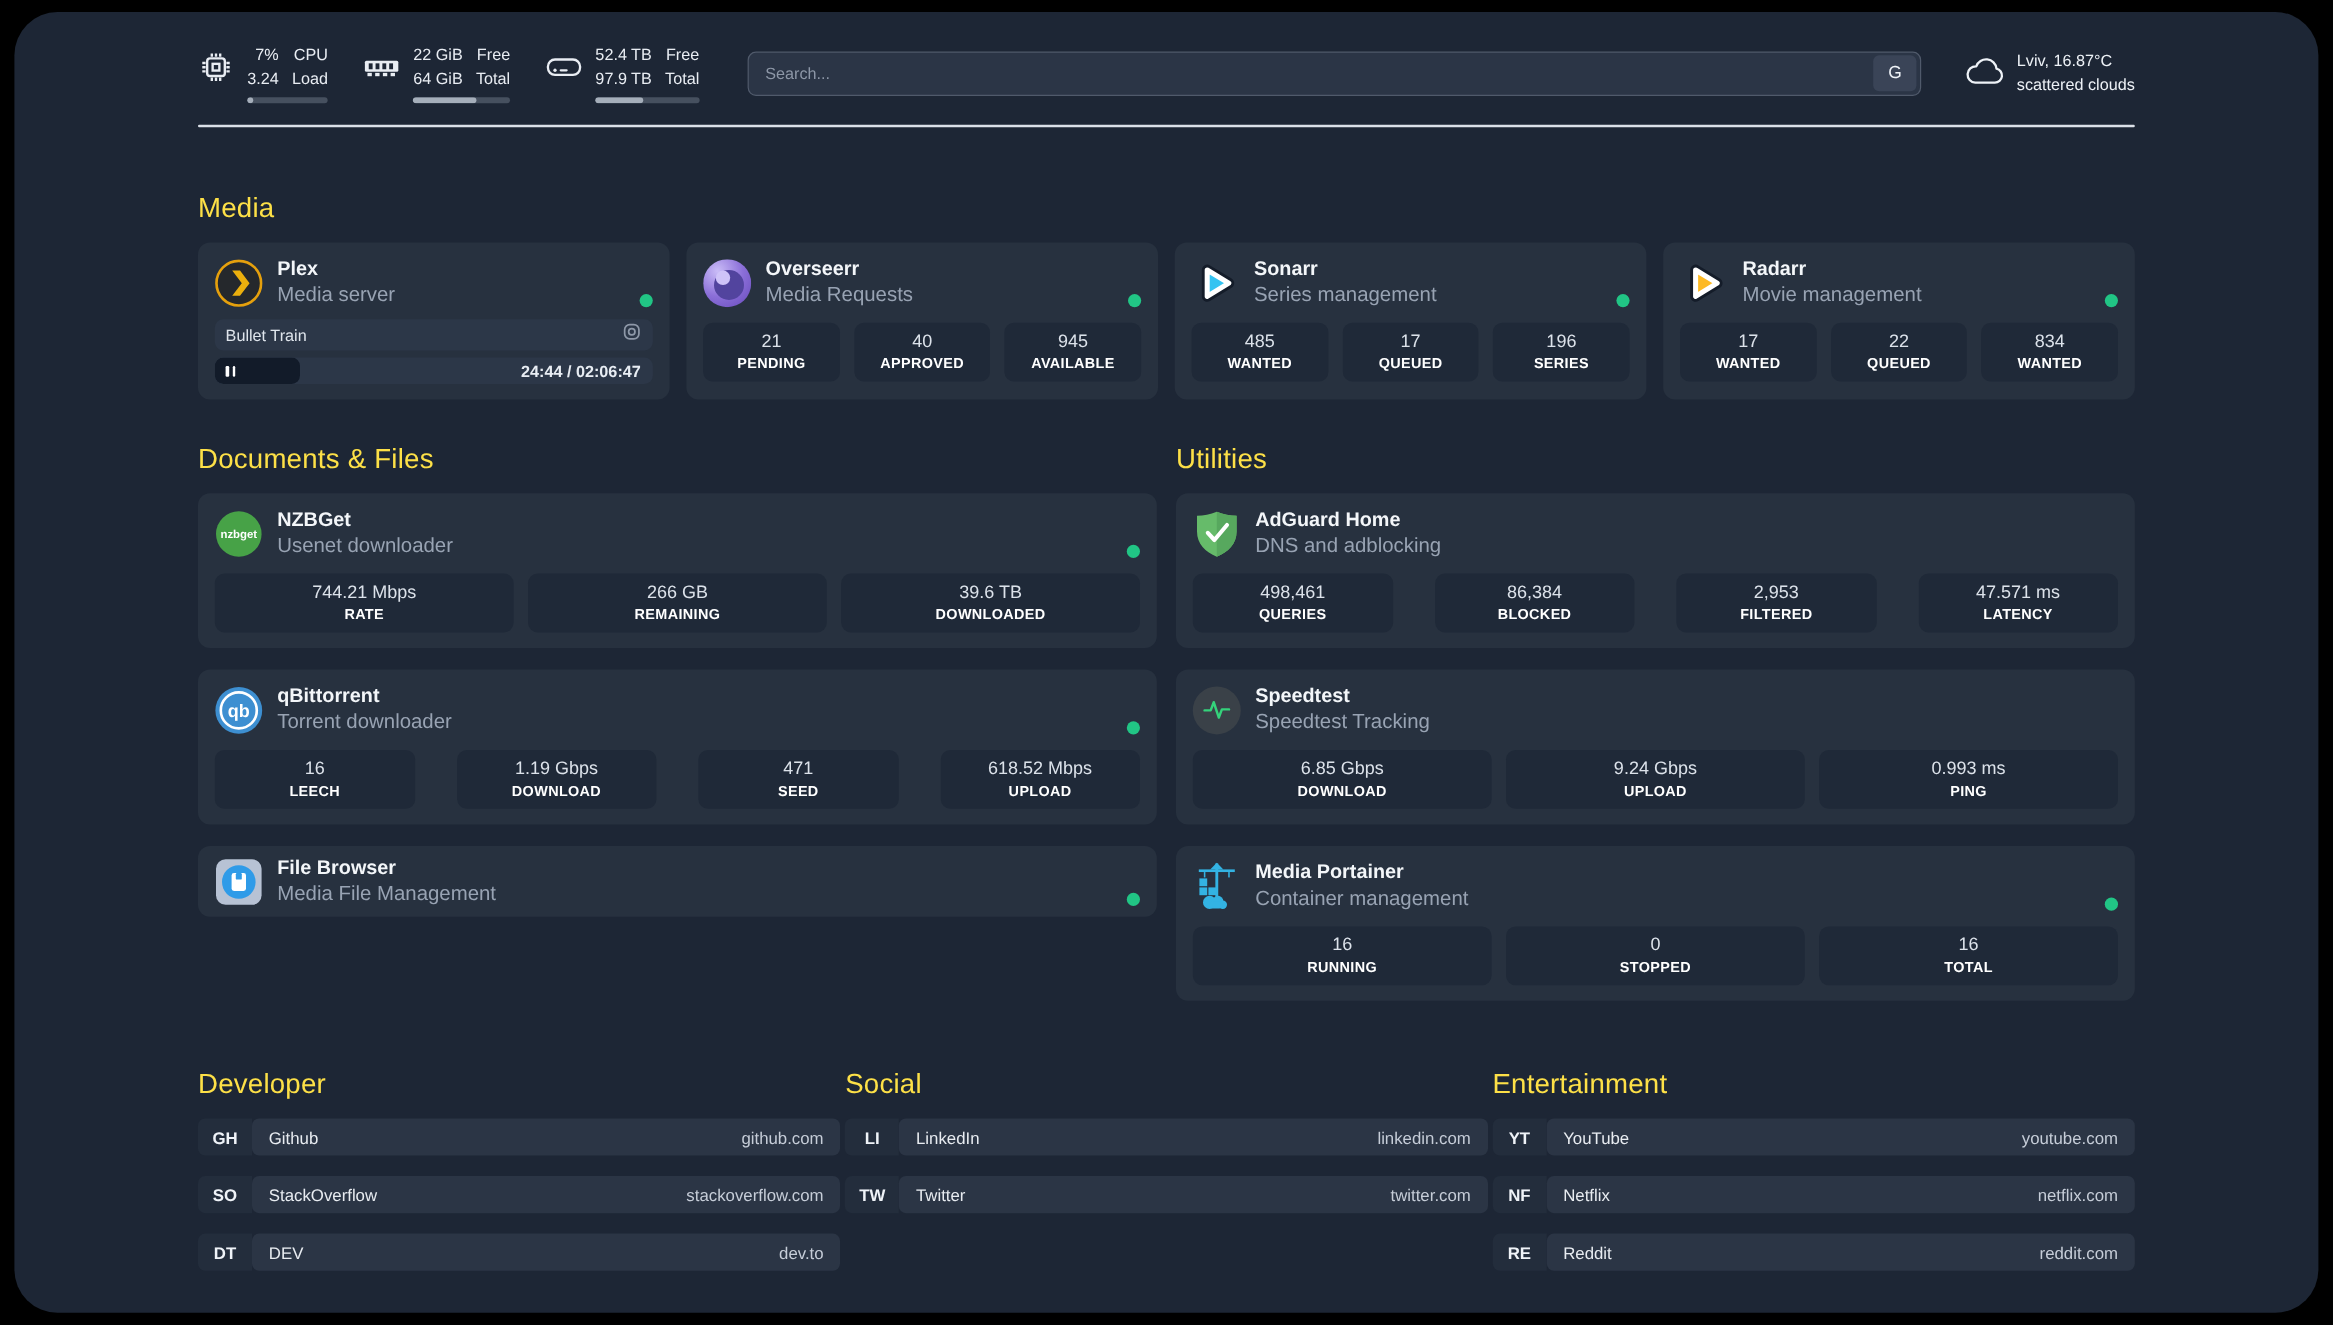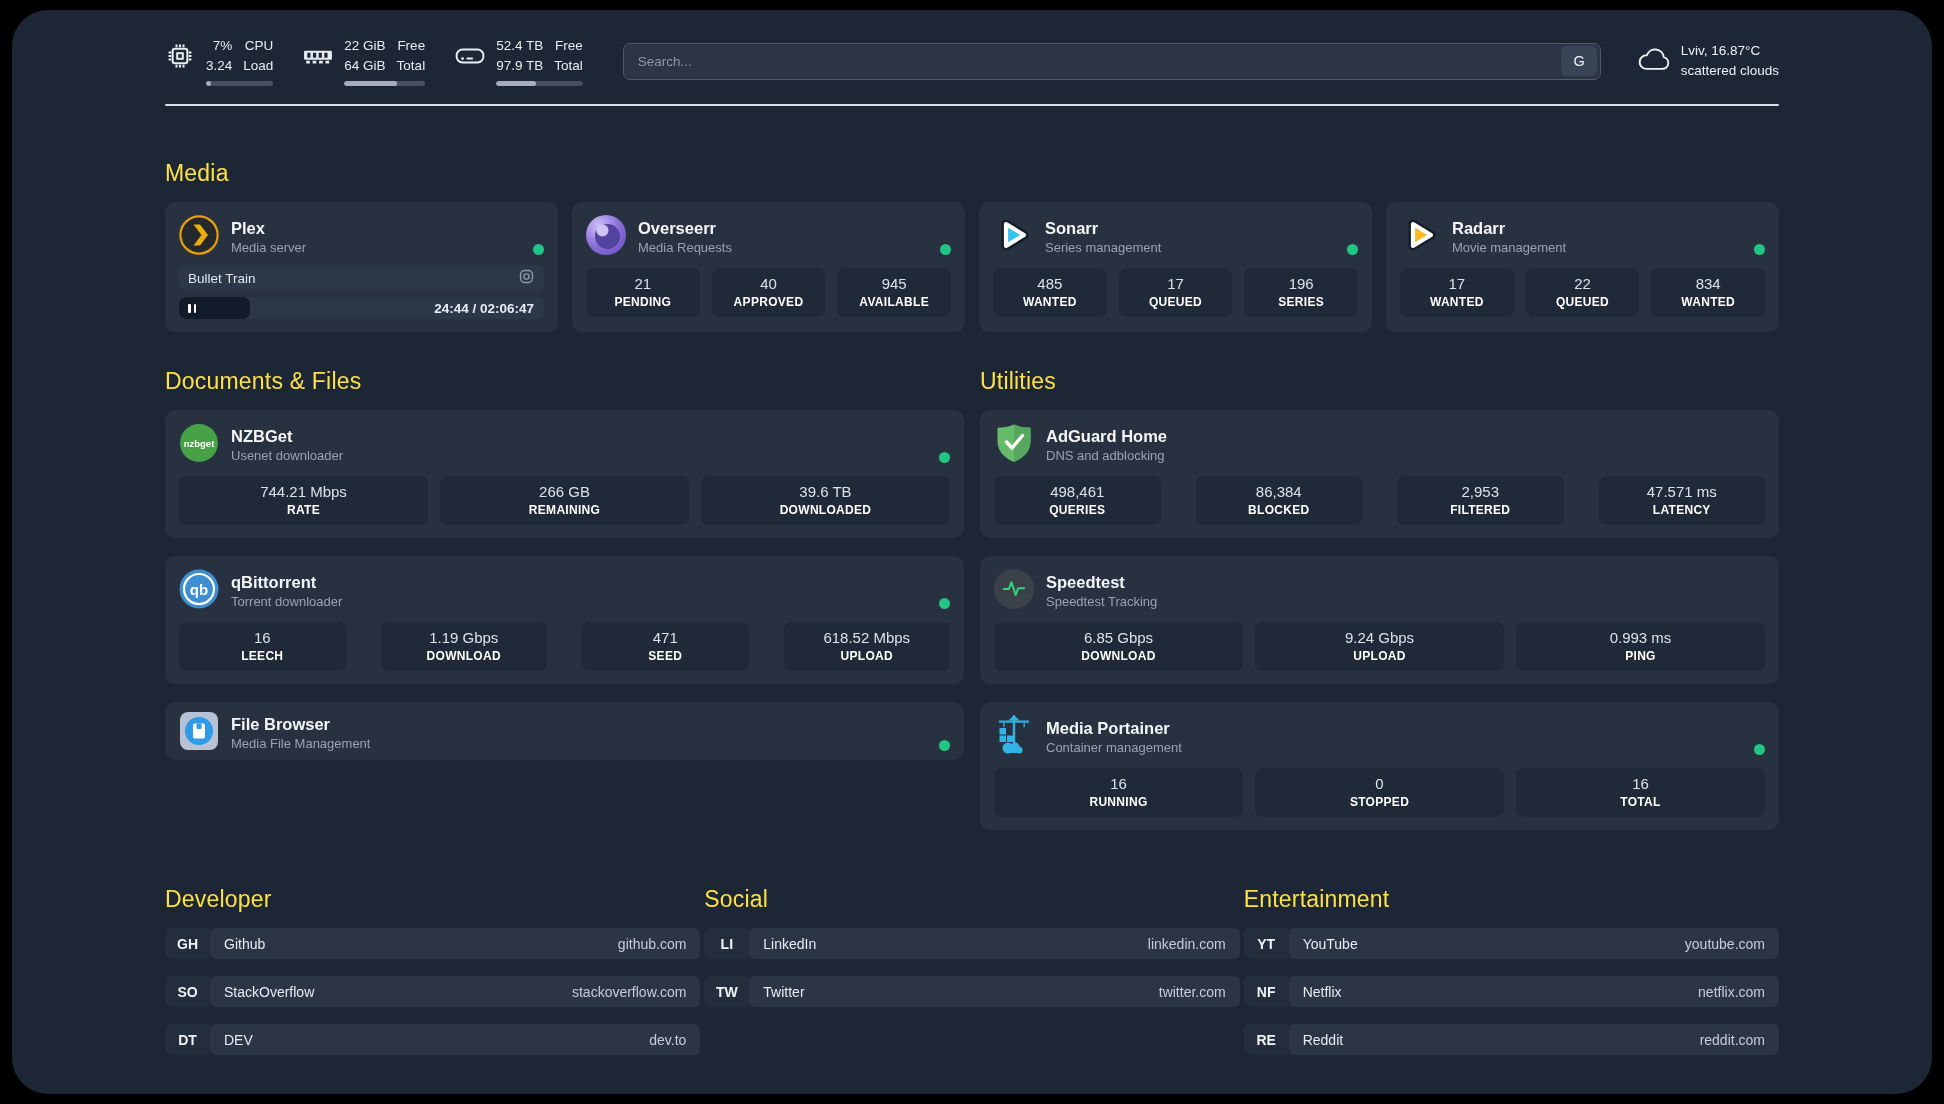--- a/index.html
+++ b/index.html
@@ -36,21 +36,21 @@
   
   .sec-title { font-size:23px; font-weight:400; color:#fde047; letter-spacing:.2px; }
   .media-title { margin-top:54px; }
   .media-grid { margin-top:15px; display:grid; grid-template-columns:repeat(4,1fr); gap:14px; }
 
   .card { background:#27313f; border-radius:10px; padding:13px 14px; }
   .card-head { display:flex; align-items:flex-end; gap:12px; }
   .app-icon { width:40px; height:40px; flex:none; display:flex; align-items:center; justify-content:center; }
   .card-titles { flex:1; min-width:0; }
   .card-title { font-size:16.5px; font-weight:700; color:#f3f6f9; }
-  .card-sub { font-size:13px; color:#98a3b3; margin-top:2px; }
+  .card-sub { font-size:17px; color:#98a3b3; margin-top:2px; }
   .status-dot { width:11px; height:11px; border-radius:50%; background:#21c585; flex:none; }
 
   .stats { margin-top:13px; display:grid; gap:12px; }
   .cols-3 { grid-template-columns:repeat(3,1fr); }
   .cols-4 { grid-template-columns:repeat(4,1fr);gap:35px; }
   .stat { background:#1f2938; border-radius:8px; text-align:center; padding:7px 4px 8px; }
   .stat-value { font-size:15px; color:#dce2ea; }
   .stat-label { font-size:12px; font-weight:700; color:#fff; margin-top:3px; letter-spacing:.3px; }
 
   

